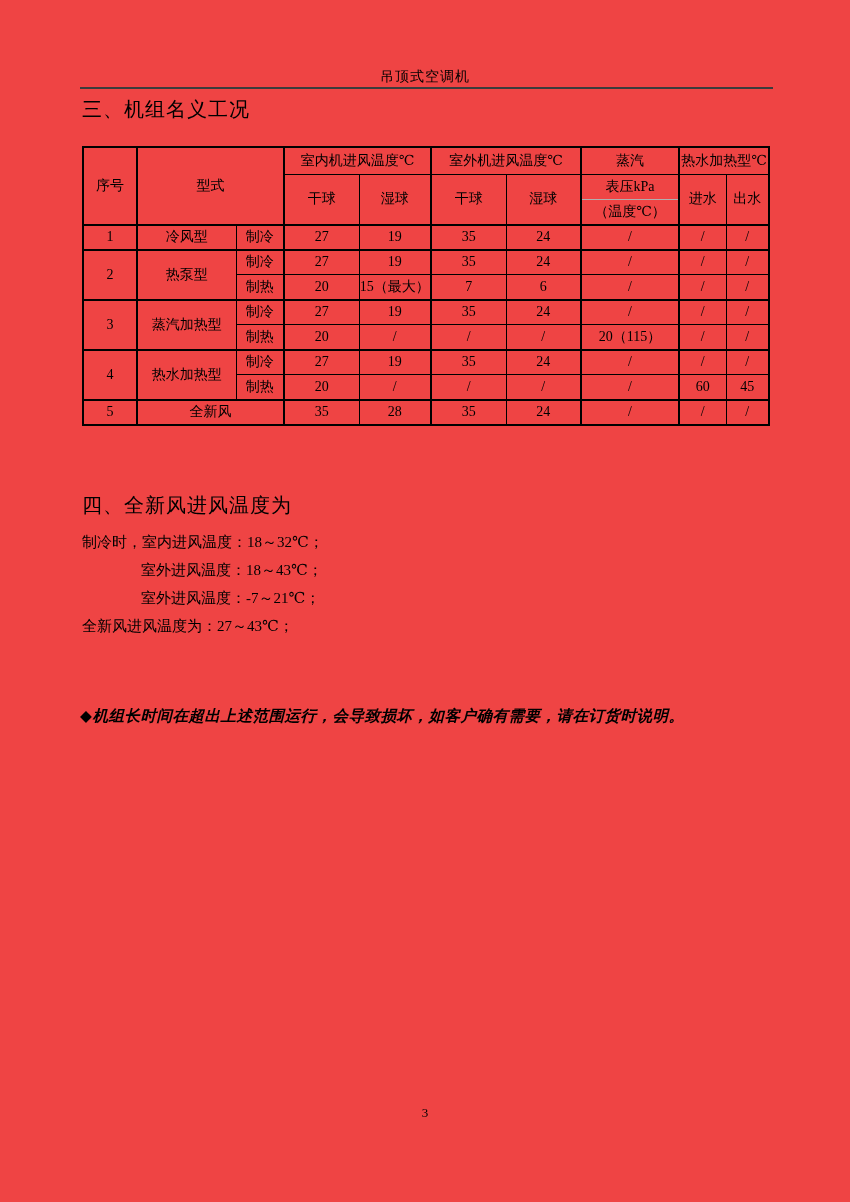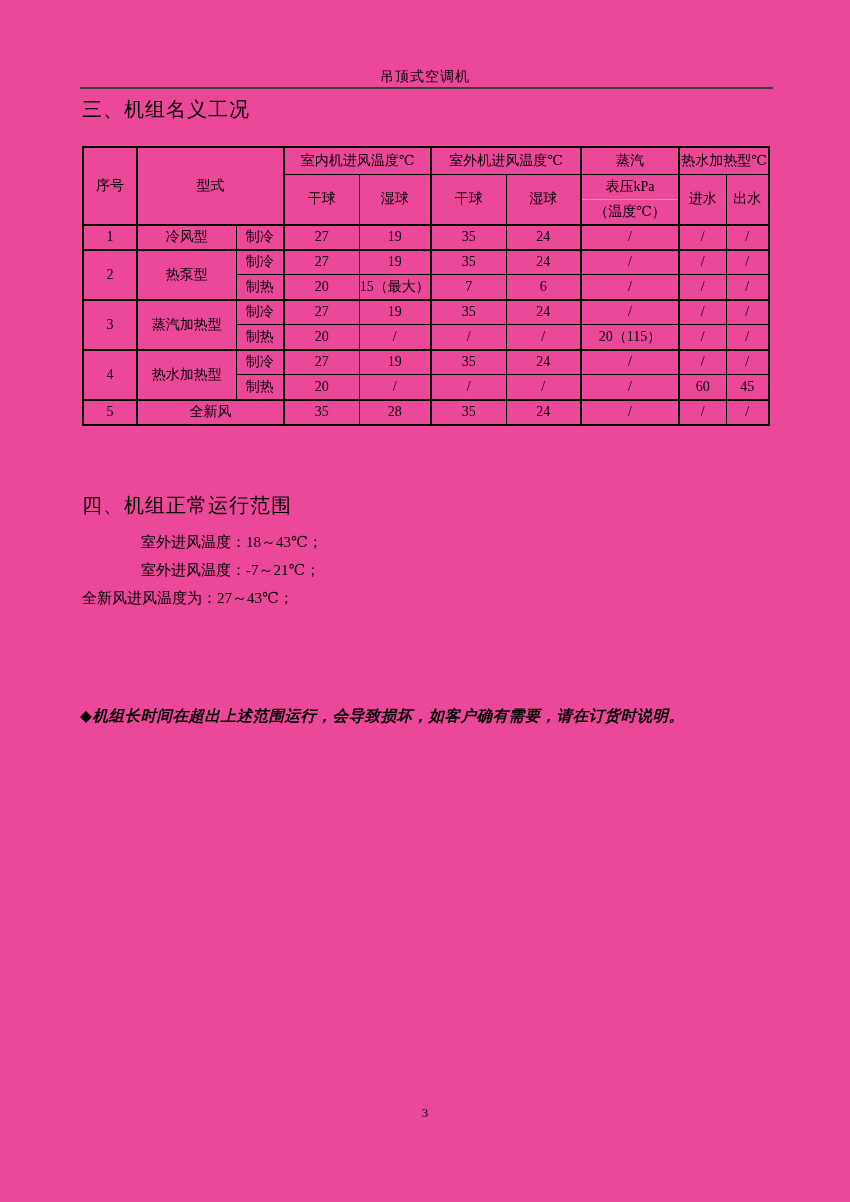--- a/index.html
+++ b/index.html
@@ -1,21 +1,21 @@
 <!DOCTYPE html>
 <html><head>
 <meta charset="utf-8">
 <style>
   html,body{margin:0;padding:0;}
   body{background:#888;}
   .page{
     position:relative;
     width:850px;height:1202px;
     margin:0 auto;
-    background:#ec4899;
+    background:#ef4444;
     font-family:"Liberation Serif","DejaVu Serif",serif;
     color:#000;
   }
   
   .doc-header-title{
     position:absolute;top:68px;left:0;width:850px;
     text-align:center;font-size:14px;letter-spacing:1px;
   }
   .doc-header-rule{
     position:absolute;top:87px;left:80px;width:693px;height:2px;
@@ -199,23 +199,24 @@
           <td>35</td>
           <td class="br2">24</td>
           <td class="br2">/</td>
           <td>/</td>
           <td>/</td>
         </tr>
       </tbody>
     </table>
   </div>
 
-  <div class="sec-heading" id="sec4-heading">四、机组正常运行范围</div>
+  <div class="sec-heading" id="sec4-heading">四、全新风进风温度为</div>
 
   <div class="ranges">
+    <div class="range-line">制冷时，室内进风温度：18～32℃；</div>
     <div class="range-line indent">室外进风温度：18～43℃；</div>
     <div class="range-line indent">室外进风温度：-7～21℃；</div>
     <div class="range-line">全新风进风温度为：27～43℃；</div>
   </div>
 
   <div class="order-note">◆机组长时间在超出上述范围运行，会导致损坏，如客户确有需要，请在订货时说明。</div>
 
   <div class="page-number">3</div>
 
 </div>

